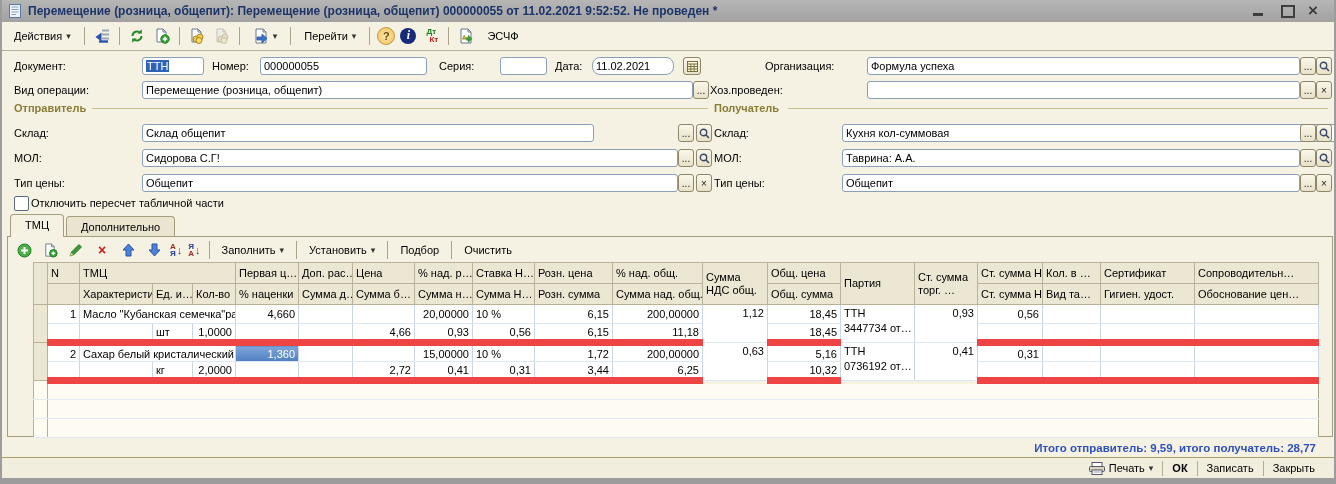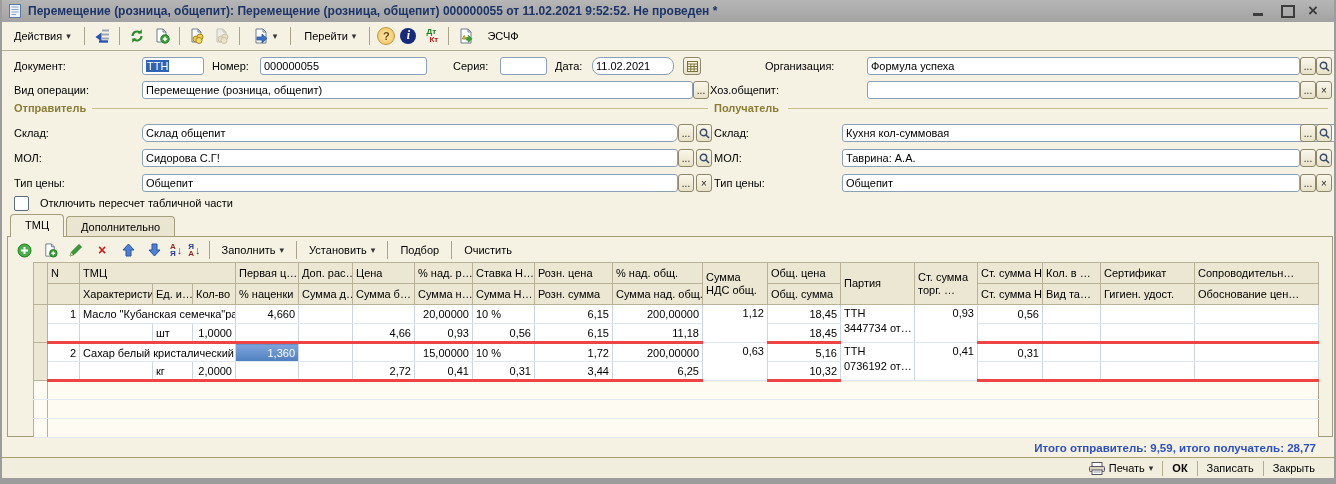--- a/index.html
+++ b/index.html
@@ -57,21 +57,21 @@
   
   table.grid{position:absolute;left:31px;top:262px;border-collapse:collapse;table-layout:fixed;
     width:1285px;font-size:11px;z-index:4;border:1px solid #a8a28a;}
   table.grid td{box-sizing:border-box;padding:1px 3px;overflow:hidden;white-space:nowrap;height:19px;}
   td.hdr{background:#ece7d2;border:1px solid #b9b298;line-height:13px;}
   td.hdr.wrap{white-space:normal;}
   td.gut{background:#ece7d2;border:1px solid #b9b298;}
   tr.hrow{height:21px;}
   td.cell{background:#fff;border-left:1px solid #ccd6e0;border-right:1px solid #ccd6e0;}
   tr.l1 td.cell{border-bottom:1px solid #dde7f1;}
-  tr.l2 td.cell{border-bottom:3px solid #ef4444;}
+  tr.l2 td.cell{border-bottom:7px solid #ef4444;}
   td.num{text-align:right;}
   td.span2{vertical-align:top;white-space:normal;line-height:15px;}
   td.sel-cell{background:linear-gradient(#7fa5da,#4f7fc0);color:#fff;}
   tr.empty td{background:#fdfbf2;border-bottom:1px solid #e2ebf4;}
   
   .totals{position:absolute;right:18px;top:442px;color:#2e4fc0;font-weight:bold;font-size:11.5px;z-index:4;}
   .footer{position:absolute;left:0;top:457px;width:100%;height:21px;box-sizing:border-box;
     border-top:1px solid #a79f6e;background:#f2eedd;display:flex;justify-content:flex-end;align-items:center;padding-right:10px;}
   .f-btn{display:inline-flex;align-items:center;gap:4px;padding:0 9px;line-height:19px;}
   .f-sep{width:1px;height:15px;background:#b5ae8e;}
@@ -186,21 +186,21 @@
     </span>
     <span class="tb-btn eschf">
       <span>ЭСЧФ</span>
     </span>
   </div>
 
   <span class="lbl" style="left:12px;top:57px;">Документ:</span>
   <span class="box" style="left:140px;top:57px;width:62px;"><span class="sel-text">ТТН</span></span>
   <span class="lbl" style="left:210px;top:57px;">Номер:</span>
   <span class="box" style="left:258px;top:57px;width:167px;">000000055</span>
-  <span class="lbl" style="left:437px;top:57px;margin-left:14px;">Серия:</span>
+  <span class="lbl" style="left:437px;top:57px;">Серия:</span>
   <span class="box" style="left:498px;top:57px;width:47px;"></span>
   <span class="lbl" style="left:553px;top:57px;">Дата:</span>
   <span class="box" style="left:590px;top:57px;width:82px;border-radius:8px;">11.02.2021</span>
   <span class="btn-mini" style="left:681px;top:57px;width:18px;">
     <svg width="11" height="11" viewBox="0 0 11 11">
         <rect x="0.5" y="0.5" width="10" height="10" fill="#fdf8e2" stroke="#7a6f3a"></rect>
         <line x1="0.5" y1="3" x2="10.5" y2="3" stroke="#7a6f3a"></line>
         <line x1="3.8" y1="3" x2="3.8" y2="10.5" stroke="#7a6f3a"></line>
         <line x1="7.1" y1="3" x2="7.1" y2="10.5" stroke="#7a6f3a"></line>
         <line x1="0.5" y1="5.5" x2="10.5" y2="5.5" stroke="#7a6f3a"></line>
@@ -213,29 +213,29 @@
   <span class="btn-mini" style="left:1314px;top:57px;">
     <svg width="11" height="11" viewBox="0 0 11 11">
         <circle cx="4.5" cy="4.5" r="3.2" fill="none" stroke="#3a4a6a" stroke-width="1.4"></circle>
         <line x1="7" y1="7" x2="10" y2="10" stroke="#3a4a6a" stroke-width="1.6"></line>
       </svg>
   </span>
 
   <span class="lbl" style="left:12px;top:81px;">Вид операции:</span>
   <span class="box" style="left:140px;top:81px;width:551px;">Перемещение (розница, общепит)</span>
   <span class="btn-mini" style="left:691px;top:81px;">...</span>
-  <span class="lbl" style="left:708px;top:81px;">Хоз.общепит:</span>
+  <span class="lbl" style="left:708px;top:81px;">Хоз.проведен:</span>
   <span class="box" style="left:865px;top:81px;width:433px;"></span>
   <span class="btn-mini" style="left:1298px;top:81px;">...</span>
   <span class="btn-mini" style="left:1314px;top:81px;">×</span>
 
   <span class="sec-hdr" style="left:12px;top:102px;">Отправитель</span>
   <span class="sec-line" style="left:90px;top:108px;width:616px;"></span>
   <span class="lbl" style="left:12px;top:124px;">Склад:</span>
-  <span class="box" style="left:140px;top:124px;width:536px;border-radius:6px;">Склад общепит</span>
+  <span class="box" style="left:140px;top:124px;width:452px;">Склад общепит</span>
   <span class="btn-mini" style="left:676px;top:124px;">...</span>
   <span class="btn-mini" style="left:694px;top:124px;">
     <svg width="11" height="11" viewBox="0 0 11 11">
         <circle cx="4.5" cy="4.5" r="3.2" fill="none" stroke="#3a4a6a" stroke-width="1.4"></circle>
         <line x1="7" y1="7" x2="10" y2="10" stroke="#3a4a6a" stroke-width="1.6"></line>
       </svg>
   </span>
   <span class="lbl" style="left:12px;top:149px;">МОЛ:</span>
   <span class="box" style="left:140px;top:149px;width:536px;">Сидорова С.Г!</span>
   <span class="btn-mini" style="left:676px;top:149px;">...</span>
@@ -269,21 +269,21 @@
         <circle cx="4.5" cy="4.5" r="3.2" fill="none" stroke="#3a4a6a" stroke-width="1.4"></circle>
         <line x1="7" y1="7" x2="10" y2="10" stroke="#3a4a6a" stroke-width="1.6"></line>
       </svg>
   </span>
   <span class="lbl" style="left:712px;top:174px;">Тип цены:</span>
   <span class="box" style="left:840px;top:174px;width:458px;">Общепит</span>
   <span class="btn-mini" style="left:1298px;top:174px;">...</span>
   <span class="btn-mini" style="left:1314px;top:174px;">×</span>
 
   <span class="checkbox" style="left:12px;top:196px;"></span>
-  <span class="lbl" style="left:38px;top:194px;">Отключить пересчет табличной части</span>
+  <span class="lbl" style="left:29px;top:194px;">Отключить пересчет табличной части</span>
 
   <span class="tab tab-active" style="left:8px;">ТМЦ</span>
   <span class="tab tab-idle" style="left:64px;">Дополнительно</span>
   <div class="panel"></div>
 
   <div class="grid-toolbar">
     <span class="tb-ico">
       <svg width="15" height="15" viewBox="0 0 15 15">
           <circle cx="7.5" cy="7.5" r="6.5" fill="#4aae4a" stroke="#1e7e1e"></circle>
           <line x1="7.5" y1="4" x2="7.5" y2="11" stroke="#fff" stroke-width="2"></line>

